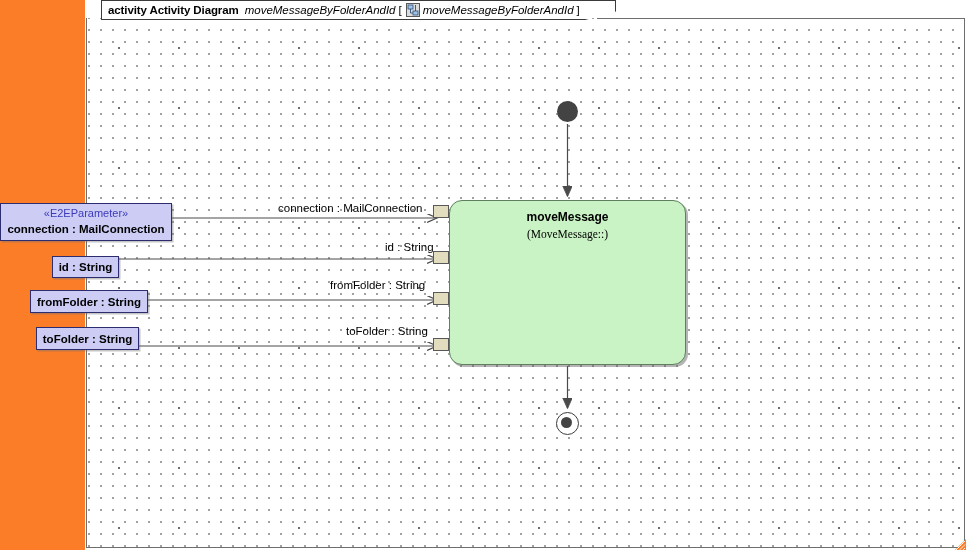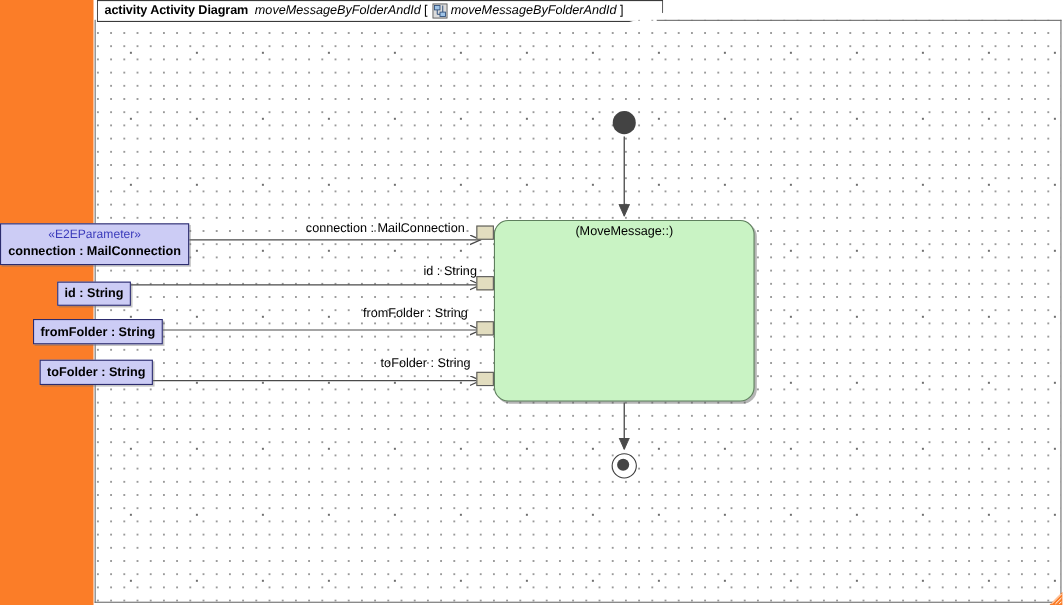--- a/index.html
+++ b/index.html
@@ -58,21 +58,21 @@
     left: 512px;
     top: 18px;
     right: 2px;
     height: 1px;
     background: #6e6e6e;
   }
 
   
   #frame-header {
     position: absolute;
-    left: 3px;
+    left: 16px;
     top: 0px;
     width: 515px;
     height: 20px;
     background: #ffffff;
     border: 1px solid #3a3a3a;
     box-sizing: border-box;
     -webkit-clip-path: polygon(0 0, 100% 0, 100% 58%, 94% 100%, 0 100%);
     clip-path: polygon(0 0, 100% 0, 100% 58%, 94% 100%, 0 100%);
     display: flex;
     align-items: center;
@@ -162,20 +162,21 @@
   #action-title {
     margin-top: 9px;
     font-size: 12px;
     font-weight: bold;
     color: #000000;
   }
   #action-subtitle {
     margin-top: 4px;
     font-size: 11.5px;
     color: #000000;
+    font-family: Liberation Serif, serif;
   }
 
   
   .pin {
     position: absolute;
     width: 16px;
     height: 13px;
     background: #e2ddbf;
     border: 1px solid #595959;
     box-sizing: border-box;
@@ -277,20 +278,21 @@
 
     <line x1="172" y1="218" x2="437" y2="218" stroke="#4a4a4a" stroke-width="1.1" marker-end="url(#openArrow)"></line>
     <line x1="119" y1="259" x2="437" y2="259" stroke="#4a4a4a" stroke-width="1.1" marker-end="url(#openArrow)"></line>
     <line x1="148" y1="300" x2="437" y2="300" stroke="#4a4a4a" stroke-width="1.1" marker-end="url(#openArrow)"></line>
     <line x1="139" y1="346" x2="437" y2="346" stroke="#4a4a4a" stroke-width="1.1" marker-end="url(#openArrow)"></line>
   </svg>
 
   <div id="initial-node"></div>
 
   <div id="action-node">
+    <div id="action-title">moveMessage</div>
     <div id="action-subtitle">(MoveMessage::)</div>
   </div>
 
   <div class="pin" style="left:433px; top:205px;"></div>
   <div class="pin" style="left:433px; top:251px;"></div>
   <div class="pin" style="left:433px; top:292px;"></div>
   <div class="pin" style="left:433px; top:338px;"></div>
 
   <div id="final-node">
     <div id="final-node-inner"></div>

